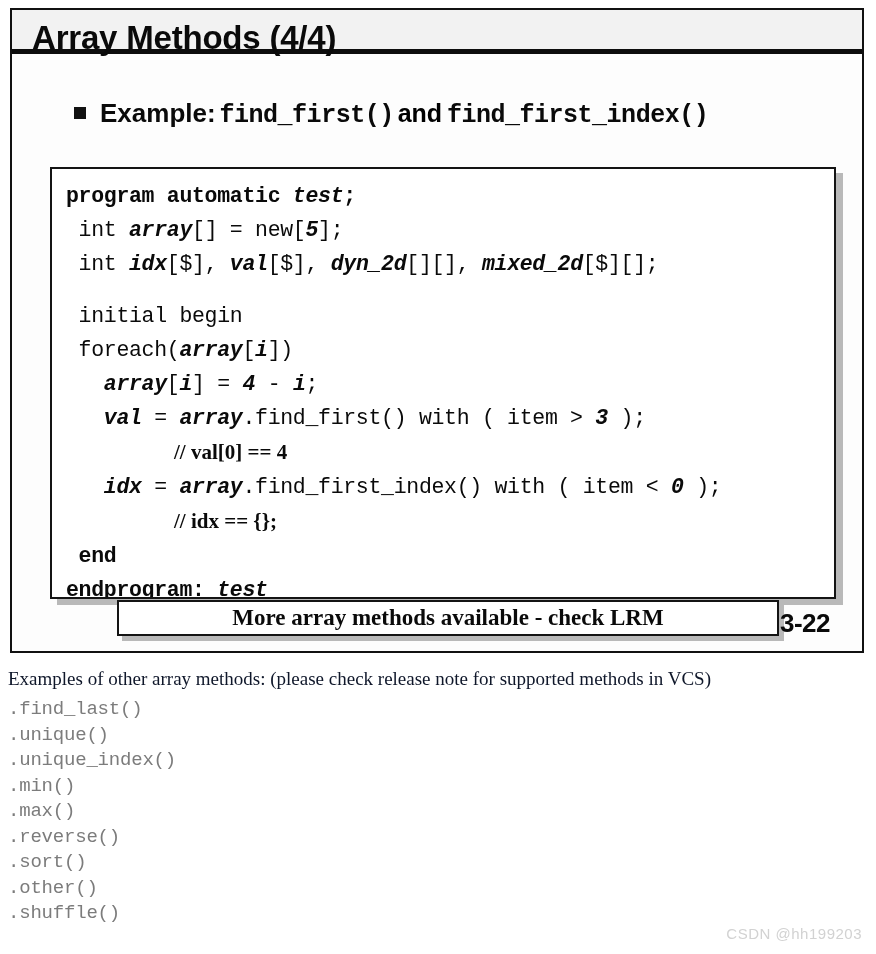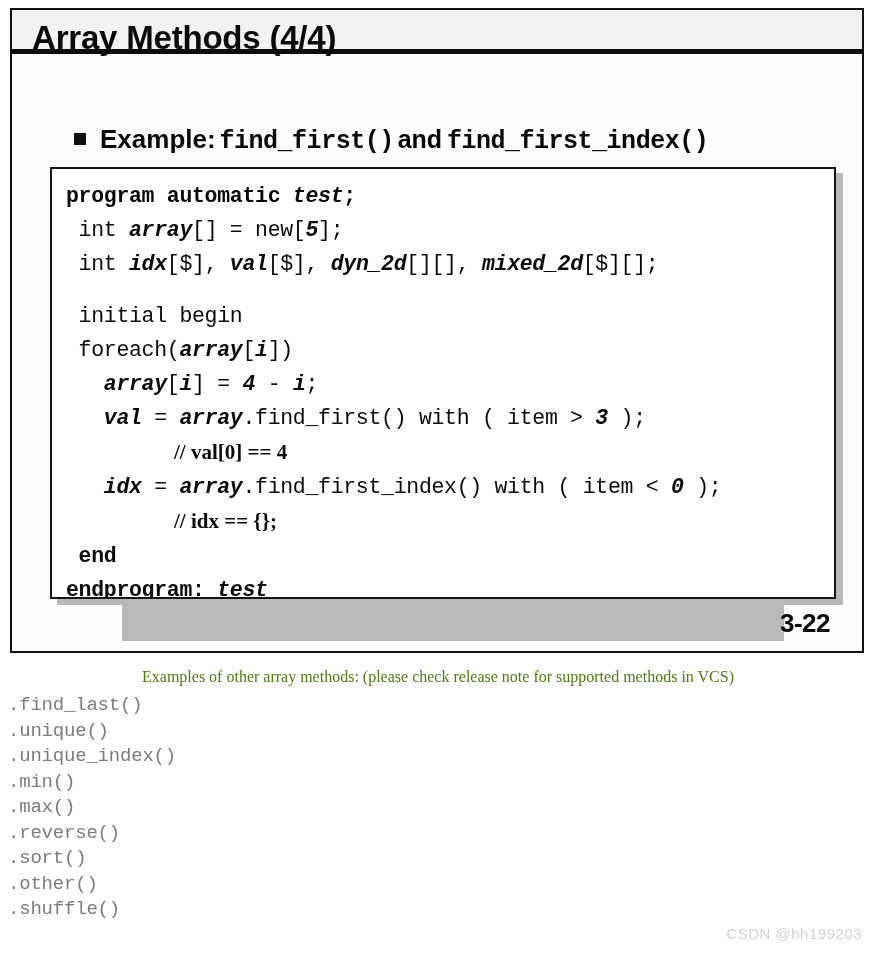--- a/index.html
+++ b/index.html
@@ -47,21 +47,21 @@
     font-size: 33px;
     letter-spacing: -0.2px;
     color: #0a0a0a;
     white-space: nowrap;
   }
 
   
   #bullet-row {
     position: absolute;
     left: 62px;
-    top: 114px;
+    top: 88px;
     display: flex;
     align-items: baseline;
     white-space: nowrap;
   }
   #bullet-square {
     width: 12px;
     height: 12px;
     background: #111111;
     display: inline-block;
     margin-right: 14px;
@@ -179,25 +179,24 @@
 
   
   #notes {
     position: absolute;
     left: 8px;
     top: 668px;
     right: 8px;
   }
   #notes-heading {
     font-family: "Liberation Serif", serif;
-    font-size: 16px;
-    color: #4d7c0f;
+    font-size: 19px;
+    color: #0f172a;
     white-space: nowrap;
     margin-bottom: 7px;
-    text-align: center;
   }
   .method-line {
     font-family: "Liberation Mono", monospace;
     font-size: 19px;
     line-height: 25.5px;
     color: #7c7c7c;
     white-space: pre;
     letter-spacing: -0.2px;
   }
 
@@ -242,20 +241,23 @@
         <div class="cline"><span class="plain">   </span><span class="id">val</span><span class="plain"> = </span><span class="id">array</span><span class="plain">.find_first() with ( item &gt; </span><span class="num">3</span><span class="plain"> );</span></div>
         <div class="cline" style="padding-left: 108px;"><span class="cmt">// val[0] == 4</span></div>
         <div class="cline"><span class="plain">   </span><span class="id">idx</span><span class="plain"> = </span><span class="id">array</span><span class="plain">.find_first_index() with ( item &lt; </span><span class="num">0</span><span class="plain"> );</span></div>
         <div class="cline" style="padding-left: 108px;"><span class="cmt">// idx == {};</span></div>
         <div class="cline"><span class="kw"> end</span></div>
         <div class="cline"><span class="kw">endprogram: </span><span class="id">test</span></div>
       </div>
   </div>
 
   <div id="callout-shadow"></div>
+  <div id="callout">
+    <span id="callout-text">More array methods available - check LRM</span>
+  </div>
 
   <div id="page-number">3-22</div>
 </div>
 
 <div id="notes">
   <div id="notes-heading">Examples of other array methods:  (please check release note for supported methods in VCS)</div>
   <div id="method-list">
       <div class="method-line">.find_last()</div>
       <div class="method-line">.unique()</div>
       <div class="method-line">.unique_index()</div>

